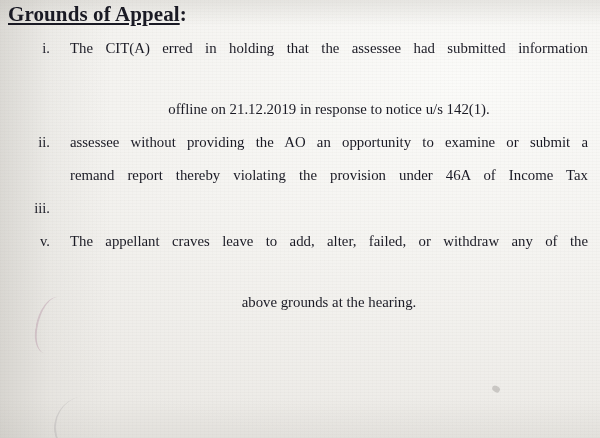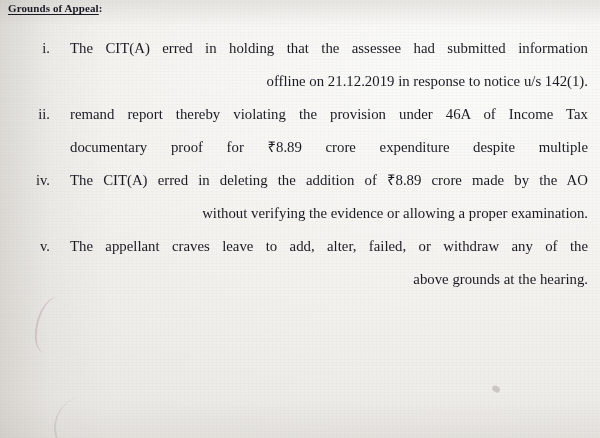--- a/index.html
+++ b/index.html
@@ -87,21 +87,21 @@
   .content {
     position: relative;
     z-index: 3;
     padding: 0;
   }
 
   .heading {
     position: absolute;
     left: 8px;
     top: 2px;
-    font-size: 11px;
+    font-size: 21px;
     font-weight: bold;
     letter-spacing: .1px;
     white-space: nowrap;
   }
   .heading .u {
     text-decoration: underline;
     text-underline-offset: 2px;
   }
 
   .list {
@@ -128,25 +128,25 @@
     margin-left: 70px;
     margin-right: 12px;
     font-size: 14.8px;
     line-height: 33px;
   }
   
   .just {
     text-align: justify;
     text-align-last: justify;
     white-space: nowrap;
-    font-family: Liberation Serif, serif;
   }
   .flat {
-    text-align: right;
+    text-align: center;
     white-space: nowrap;
+    margin-top: 28px;
   }
 </style>
 </head>
 <body>
 
 <div class="page">
 
   <div class="paper-noise"></div>
   <div class="shade-left"></div>
   <div class="shade-top"></div>
@@ -165,33 +165,27 @@
         <div class="item">
           <div class="marker">i.</div>
           <div class="body">
             <div class="just">The CIT(A) erred in holding that the assessee had submitted information</div>
             <div class="flat">offline on 21.12.2019 in response to notice u/s 142(1).</div>
           </div>
         </div>
         <div class="item">
           <div class="marker">ii.</div>
           <div class="body">
+            <div class="just">assessee without providing the AO an opportunity to examine or submit a</div>
             <div class="just">remand report thereby violating the provision under 46A of Income Tax</div>
           </div>
         </div>
         <div class="item">
+          <div class="marker">iii.</div>
           <div class="body">
-            <div class="just">documentary proof for ₹8.89 crore expenditure despite multiple</div>
-          </div>
-        </div>
-        <div class="item">
-          <div class="marker">iv.</div>
-          <div class="body">
-            <div class="just">The CIT(A) erred in deleting the addition of ₹8.89 crore made by the AO</div>
-            <div class="flat">without verifying the evidence or allowing a proper examination.</div>
           </div>
         </div>
         <div class="item">
           <div class="marker">v.</div>
           <div class="body">
             <div class="just">The appellant craves leave to add, alter, failed, or withdraw any of the</div>
             <div class="flat">above grounds at the hearing.</div>
           </div>
         </div>
       </div>

